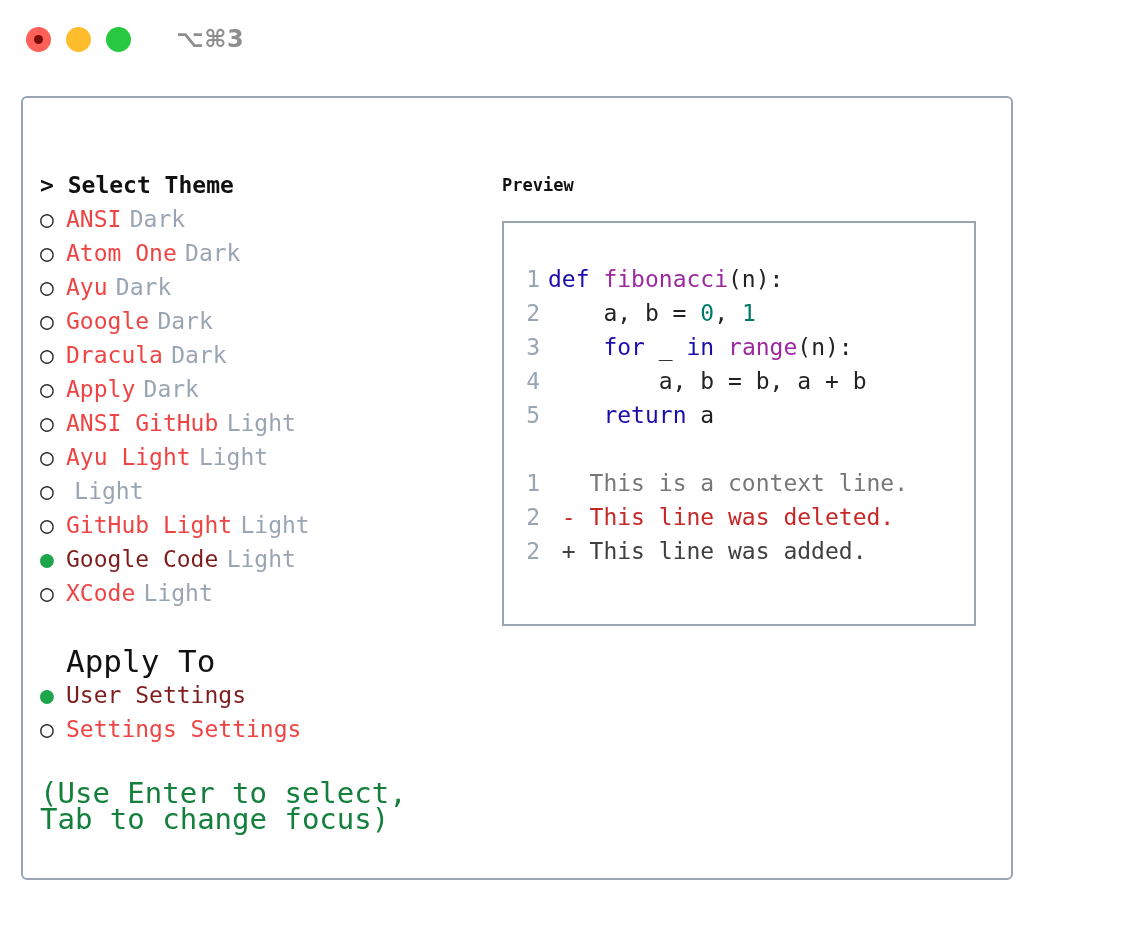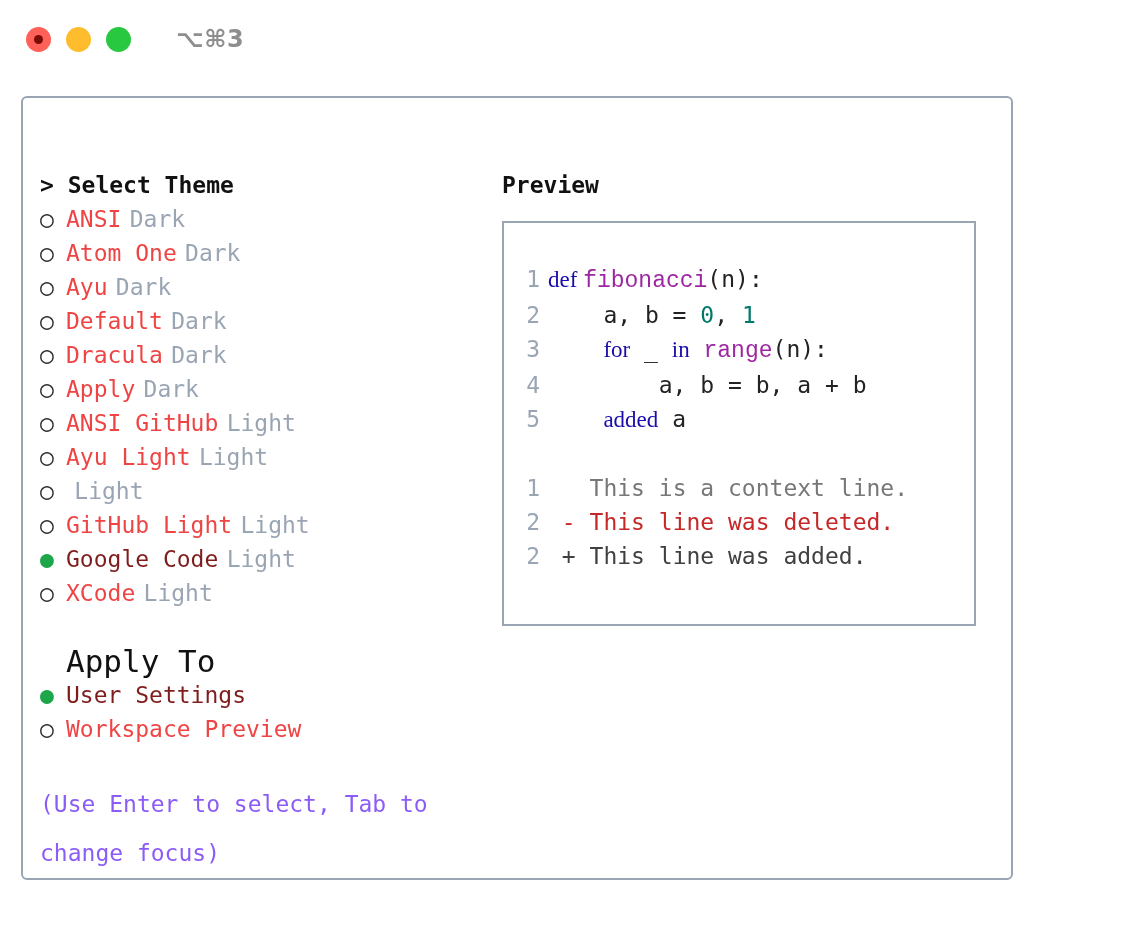--- a/index.html
+++ b/index.html
@@ -131,36 +131,36 @@
   .subsection-header {
     font-size: 31px;
     color: #111111;
     line-height: 34px;
     white-space: pre;
     padding-left: 26px;
   }
 
   #hint-block {
     margin-top: 34px;
-    font-size: 23px;
-    line-height: 49px;
-    color: #8b5cf6;
+    font-size: 29px;
+    line-height: 26px;
+    color: #15803d;
     width: 420px;
     white-space: pre-wrap;
   }
 
   
   #preview-column {
     flex: 1;
     padding: 46px 0 0 17px;
     box-sizing: border-box;
   }
 
   #preview-title {
-    font-size: 23px;
+    font-size: 17px;
     font-weight: bold;
     color: #111111;
     line-height: 34px;
   }
 
   #preview-box {
     margin-top: 19px;
     width: 474px;
     height: 405px;
     border: 2px solid #9AA5B4;
@@ -179,22 +179,22 @@
     display: inline-block;
     width: 44px;
     text-align: right;
     color: #9AA5B4;
     flex: 0 0 44px;
     padding-right: 8px;
     box-sizing: border-box;
   }
   .code-text { color: #222222; }
 
-  .tok-kw   { color: #1A0DAB; font-family: Liberation Serif, serif; }
-  .tok-fn   { color: #9C27A0; font-family: Liberation Mono, monospace; }
+  .tok-kw   { color: #1A0DAB; }
+  .tok-fn   { color: #9C27A0; }
   .tok-num  { color: #00796B; }
   .tok-plain{ color: #222222; }
 
   .diff-ctx { color: #777777; }
   .diff-del { color: #C62828; }
   .diff-add { color: #404040; }
 
   .blank-line { height: 34px; }
 </style>
 </head>
@@ -216,53 +216,53 @@
   <div id="main-panel">
     <div id="panel-body">
 
       <div id="theme-column">
         <div class="section-header">&gt; Select Theme</div>
 
         <div id="theme-options">
             <div class="option-row"><span class="bullet bullet-hollow">○</span><span class="opt-label">ANSI</span><span class="opt-tag">Dark</span></div>
             <div class="option-row"><span class="bullet bullet-hollow">○</span><span class="opt-label">Atom One</span><span class="opt-tag">Dark</span></div>
             <div class="option-row"><span class="bullet bullet-hollow">○</span><span class="opt-label">Ayu</span><span class="opt-tag">Dark</span></div>
-            <div class="option-row"><span class="bullet bullet-hollow">○</span><span class="opt-label">Default</span><span class="opt-tag">Dark</span></div>
+            <div class="option-row"><span class="bullet bullet-hollow">○</span><span class="opt-label">Google</span><span class="opt-tag">Dark</span></div>
             <div class="option-row"><span class="bullet bullet-hollow">○</span><span class="opt-label">Dracula</span><span class="opt-tag">Dark</span></div>
             <div class="option-row"><span class="bullet bullet-hollow">○</span><span class="opt-label">Apply</span><span class="opt-tag">Dark</span></div>
             <div class="option-row"><span class="bullet bullet-hollow">○</span><span class="opt-label">ANSI GitHub</span><span class="opt-tag">Light</span></div>
             <div class="option-row"><span class="bullet bullet-hollow">○</span><span class="opt-label">Ayu Light</span><span class="opt-tag">Light</span></div>
             <div class="option-row"><span class="bullet bullet-hollow">○</span><span class="opt-tag">Light</span></div>
             <div class="option-row"><span class="bullet bullet-hollow">○</span><span class="opt-label">GitHub Light</span><span class="opt-tag">Light</span></div>
             <div class="option-row"><span class="bullet bullet-filled">●</span><span class="opt-label-sel">Google Code</span><span class="opt-tag">Light</span></div>
             <div class="option-row"><span class="bullet bullet-hollow">○</span><span class="opt-label">XCode</span><span class="opt-tag">Light</span></div>
           </div>
 
         <div class="spacer-block"></div>
 
         <div class="subsection-header">Apply To</div>
 
         <div id="apply-options">
             <div class="option-row"><span class="bullet bullet-filled">●</span><span class="opt-label-sel">User Settings</span></div>
-            <div class="option-row"><span class="bullet bullet-hollow">○</span><span class="opt-label">Workspace Preview</span></div>
+            <div class="option-row"><span class="bullet bullet-hollow">○</span><span class="opt-label">Settings Settings</span></div>
           </div>
 
         <div id="hint-block">(Use Enter to select, Tab to change focus)</div>
       </div>
 
       <div id="preview-column">
         <div id="preview-title">Preview</div>
 
         <div id="preview-box">
           <div id="preview-code">
               <div class="code-line"><span class="ln">1</span><span class="code-text"><span class="tok-kw">def </span><span class="tok-fn">fibonacci</span><span class="tok-plain">(n):</span></span></div>
               <div class="code-line"><span class="ln">2</span><span class="code-text"><span class="tok-plain">    a, b = </span><span class="tok-num">0</span><span class="tok-plain">, </span><span class="tok-num">1</span></span></div>
               <div class="code-line"><span class="ln">3</span><span class="code-text"><span class="tok-plain">    </span><span class="tok-kw">for</span><span class="tok-plain"> _ </span><span class="tok-kw">in</span><span class="tok-plain"> </span><span class="tok-fn">range</span><span class="tok-plain">(n):</span></span></div>
               <div class="code-line"><span class="ln">4</span><span class="code-text"><span class="tok-plain">        a, b = b, a + b</span></span></div>
-              <div class="code-line"><span class="ln">5</span><span class="code-text"><span class="tok-plain">    </span><span class="tok-kw">added</span><span class="tok-plain"> a</span></span></div>
+              <div class="code-line"><span class="ln">5</span><span class="code-text"><span class="tok-plain">    </span><span class="tok-kw">return</span><span class="tok-plain"> a</span></span></div>
             </div>
           <div class="blank-line"></div>
           <div id="preview-diff">
               <div class="code-line"><span class="ln">1</span><span class="diff-ctx"><span>   </span><span>This is a context line.</span></span></div>
               <div class="code-line"><span class="ln">2</span><span class="diff-del"><span> - </span><span>This line was deleted.</span></span></div>
               <div class="code-line"><span class="ln">2</span><span class="diff-add"><span> + </span><span>This line was added.</span></span></div>
             </div>
         </div>
       </div>
 

